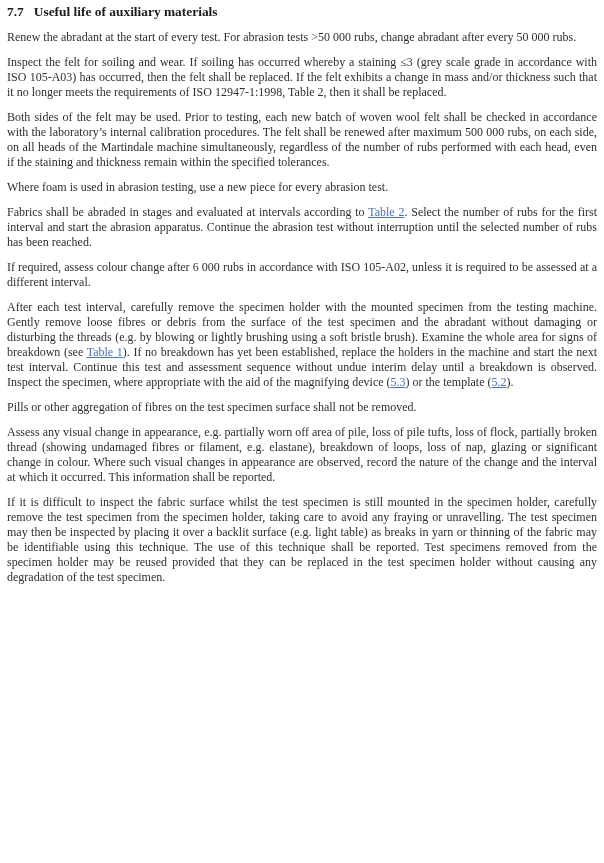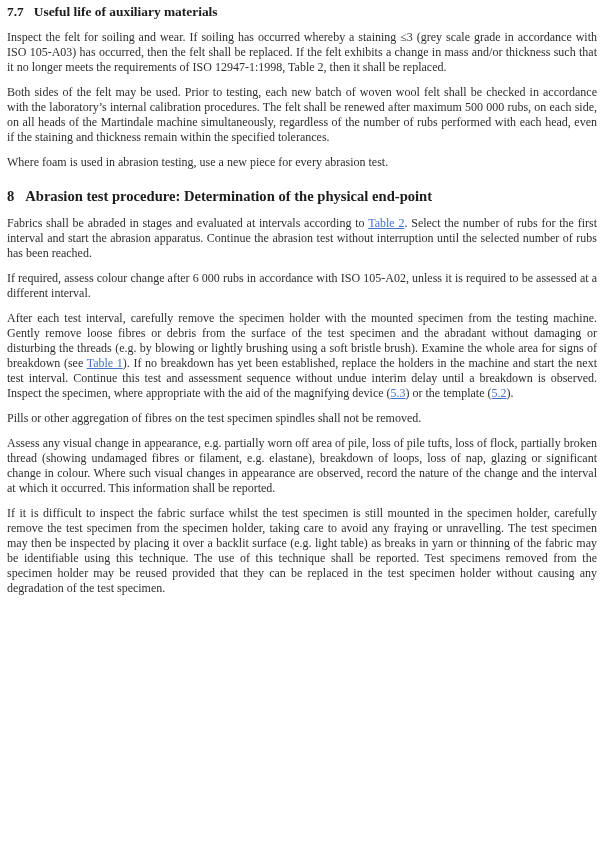--- a/index.html
+++ b/index.html
@@ -52,23 +52,23 @@
     text-decoration-color: #4472c4;
     cursor: pointer;
     margin-top: 48px;
   }
 </style>
 </head>
 <body>
 
 <div class="page">
     <div class="heading h2"><span class="hnum">7.7</span><span>Useful life of auxiliary materials</span></div>
+    <p class="para"><span>Renew the abradant at the start of every test. For abrasion tests &gt;50&nbsp;000 rubs, change abradant after every 50&nbsp;000 rubs.</span></p>
     <p class="para"><span>Inspect the felt for soiling and wear. If soiling has occurred whereby a staining ≤3 (grey scale grade in accordance with ISO 105-A03) has occurred, then the felt shall be replaced. If the felt exhibits a change in mass and/or thickness such that it no longer meets the requirements of ISO 12947-1:1998, Table 2, then it shall be replaced.</span></p>
     <p class="para"><span>Both sides of the felt may be used. Prior to testing, each new batch of woven wool felt shall be checked in accordance with the laboratory’s internal calibration procedures. The felt shall be renewed after maximum 500&nbsp;000 rubs, on each side, on all heads of the Martindale machine simultaneously, regardless of the number of rubs performed with each head, even if the staining and thickness remain within the specified tolerances.</span></p>
     <p class="para"><span>Where foam is used in abrasion testing, use a new piece for every abrasion test.</span></p>
-    <div class="heading h1"><span class="hnum">8</span><span>Abrasion test procedure: Determination of the physical end-point</span></div>
     <p class="para"><span>Fabrics shall be abraded in stages and evaluated at intervals according to </span><a class="doclink" href="#">Table 2</a><span>. Select the number of rubs for the first interval and start the abrasion apparatus. Continue the abrasion test without interruption until the selected number of rubs has been reached.</span></p>
     <p class="para"><span>If required, assess colour change after 6&nbsp;000 rubs in accordance with ISO 105-A02, unless it is required to be assessed at a different interval.</span></p>
     <p class="para"><span>After each test interval, carefully remove the specimen holder with the mounted specimen from the testing machine. Gently remove loose fibres or debris from the surface of the test specimen and the abradant without damaging or disturbing the threads (e.g. by blowing or lightly brushing using a soft bristle brush). Examine the whole area for signs of breakdown (see </span><a class="doclink" href="#">Table 1</a><span>). If no breakdown has yet been established, replace the holders in the machine and start the next test interval. Continue this test and assessment sequence without undue interim delay until a breakdown is observed. Inspect the specimen, where appropriate with the aid of the magnifying device (</span><a class="doclink" href="#">5.3</a><span>) or the template (</span><a class="doclink" href="#">5.2</a><span>).</span></p>
-    <p class="para"><span>Pills or other aggregation of fibres on the test specimen spindles shall not be removed.</span></p>
+    <p class="para"><span>Pills or other aggregation of fibres on the test specimen surface shall not be removed.</span></p>
     <p class="para"><span>Assess any visual change in appearance, e.g. partially worn off area of pile, loss of pile tufts, loss of flock, partially broken thread (showing undamaged fibres or filament, e.g. elastane), breakdown of loops, loss of nap, glazing or significant change in colour. Where such visual changes in appearance are observed, record the nature of the change and the interval at which it occurred. This information shall be reported.</span></p>
     <p class="para"><span>If it is difficult to inspect the fabric surface whilst the test specimen is still mounted in the specimen holder, carefully remove the test specimen from the specimen holder, taking care to avoid any fraying or unravelling. The test specimen may then be inspected by placing it over a backlit surface (e.g. light table) as breaks in yarn or thinning of the fabric may be identifiable using this technique. The use of this technique shall be reported. Test specimens removed from the specimen holder may be reused provided that they can be replaced in the test specimen holder without causing any degradation of the test specimen.</span></p>
   </div>
 
 </body></html>

